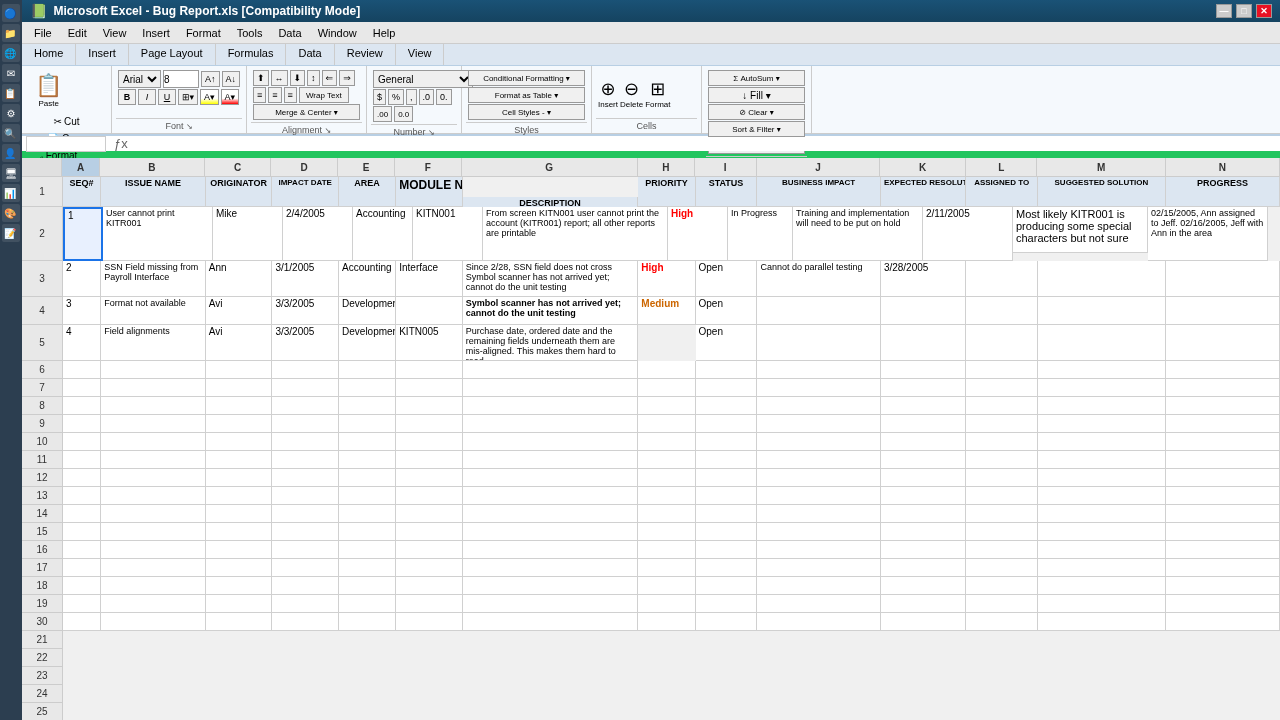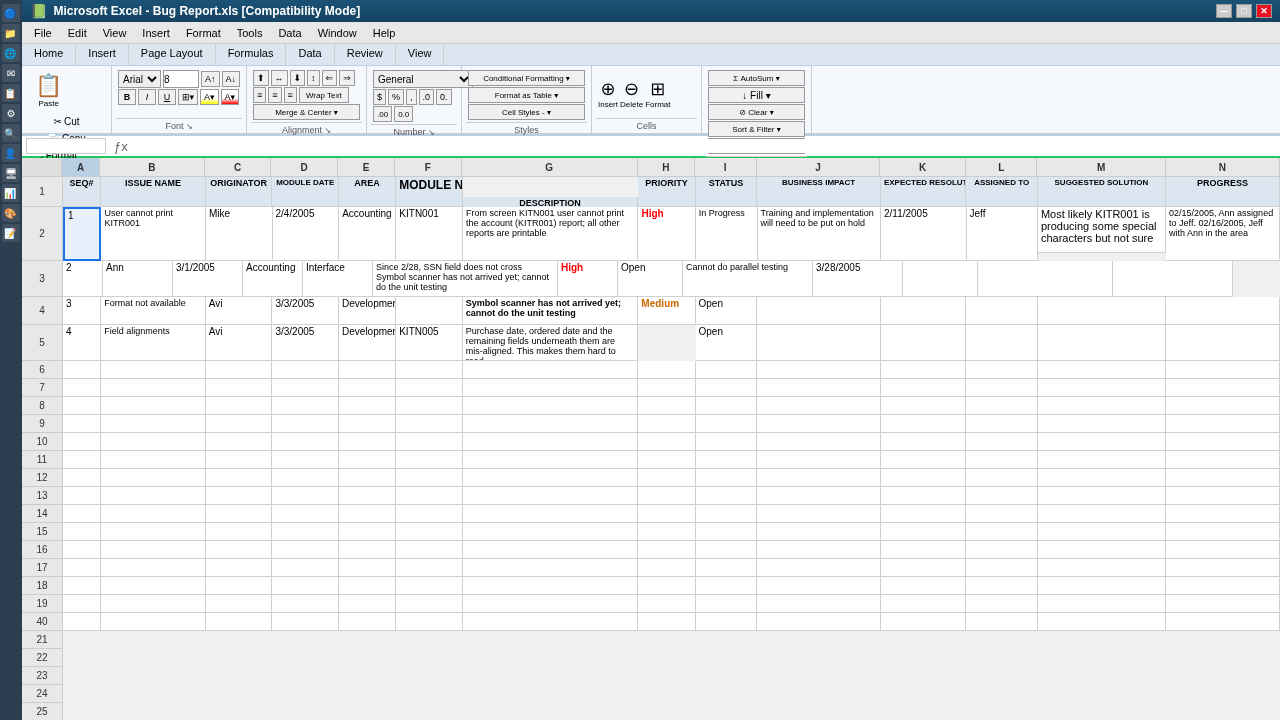--- a/index.html
+++ b/index.html
@@ -19,21 +19,21 @@
     #ribbon { background: #dce6f1; border-bottom: 2px solid #b8cfe4; }
     #ribbon-tabs { display: flex; height: 22px; border-bottom: 1px solid #b8cfe4; }
     .ribbon-tab { padding: 3px 12px; font-size: 11px; cursor: pointer; border-right: 1px solid #ccc; }
     #ribbon-content { display: flex; height: 68px; background: #f5f9fd; border-bottom: 1px solid #ccc; }
     .ribbon-group { display: flex; flex-direction: column; border-right: 1px solid #ccc; padding: 2px 4px; min-width: 60px; }
     .ribbon-group-label { font-size: 9px; text-align: center; margin-top: auto; padding-top: 2px; color: #555; border-top: 1px solid #ccc; }
     .ribbon-buttons { display: flex; align-items: center; flex-wrap: wrap; gap: 1px; flex: 1; padding: 2px; }
     .ribbon-btn { display: flex; flex-direction: column; align-items: center; justify-content: center; padding: 2px 4px; cursor: pointer; font-size: 9px; border: 1px solid transparent; min-width: 28px; }
     
     
-    #formula-bar { display: flex; align-items: center; height: 22px; background: white; border-bottom: 2px solid #22c55e; padding: 0 4px; gap: 4px; }
+    #formula-bar { display: flex; align-items: center; height: 22px; background: white; border-bottom: 7px solid #22c55e; padding: 0 4px; gap: 4px; }
     #cell-ref { width: 80px; border: 1px solid #ccc; padding: 1px 4px; font-size: 11px; text-align: center; }
     #formula-icon { font-size: 13px; color: #666; padding: 0 4px; }
     #formula-input { flex: 1; border: none; font-size: 11px; padding: 1px 4px; outline: none; }
     
     
     #spreadsheet { display: flex; flex-direction: column; overflow: hidden; }
     #col-headers { display: flex; background: #e8e8e8; border-bottom: 1px solid #ccc; }
     .corner-cell { width: 40px; min-width: 40px; height: 18px; background: #e0e0e0; border-right: 1px solid #ccc; }
     .col-header { height: 18px; display: flex; align-items: center; justify-content: center; border-right: 1px solid #ccc; font-size: 10px; font-weight: bold; color: #333; cursor: pointer; background: #e8e8e8; }
     .col-header.selected { background: #b8cfe4; }
@@ -290,36 +290,36 @@
         <div class="row-header">10</div>
         <div class="row-header">11</div>
         <div class="row-header">12</div>
         <div class="row-header">13</div>
         <div class="row-header">14</div>
         <div class="row-header">15</div>
         <div class="row-header">16</div>
         <div class="row-header">17</div>
         <div class="row-header">18</div>
         <div class="row-header">19</div>
-        <div class="row-header">40</div>
+        <div class="row-header">30</div>
         <div class="row-header">21</div>
         <div class="row-header">22</div>
         <div class="row-header">23</div>
         <div class="row-header">24</div>
         <div class="row-header">25</div>
       </div>
 
       <div id="grid-container">
         <div id="grid">
 
           <div class="grid-row" style="height:30px;">
             <div class="grid-cell header-cell" style="width:40px; height:30px;">SEQ#</div>
             <div class="grid-cell header-cell" style="width:110px; height:30px;">ISSUE NAME</div>
             <div class="grid-cell header-cell" style="width:70px; height:30px;">ORIGINATOR</div>
-            <div class="grid-cell header-cell" style="width:70px; height:30px; font-size:8px;">MODULE DATE</div>
+            <div class="grid-cell header-cell" style="width:70px; height:30px; font-size:8px;">IMPACT DATE</div>
             <div class="grid-cell header-cell" style="width:60px; height:30px;">AREA</div>
             <div class="grid-cell header-cell" style="width:70px; height:30px; font-size:12px;">MODULE NAME</div>
             <div class="grid-cell header-cell" style="width:185px; height:30px;margin-top:20px;">DESCRIPTION</div>
             <div class="grid-cell header-cell" style="width:60px; height:30px;">PRIORITY</div>
             <div class="grid-cell header-cell" style="width:65px; height:30px;">STATUS</div>
             <div class="grid-cell header-cell" style="width:130px; height:30px; font-size:8px;">BUSINESS IMPACT</div>
             <div class="grid-cell header-cell" style="width:90px; height:30px; font-size:8px;">EXPECTED RESOLUTION DATE</div>
             <div class="grid-cell header-cell" style="width:75px; height:30px; font-size:8px;">ASSIGNED TO</div>
             <div class="grid-cell header-cell" style="width:135px; height:30px; font-size:8px;">SUGGESTED SOLUTION</div>
             <div class="grid-cell header-cell" style="width:120px; height:30px;">PROGRESS</div>
@@ -330,27 +330,27 @@
             <div class="grid-cell" style="width:110px; height:54px; font-size:9px; white-space:pre-wrap;">User cannot print KITR001</div>
             <div class="grid-cell" style="width:70px; height:54px;">Mike</div>
             <div class="grid-cell" style="width:70px; height:54px;">2/4/2005</div>
             <div class="grid-cell" style="width:60px; height:54px;">Accounting</div>
             <div class="grid-cell" style="width:70px; height:54px;">KITN001</div>
             <div class="grid-cell" style="width:185px; height:54px; font-size:9px; white-space:pre-wrap;">From screen KITN001 user cannot print the account (KITR001) report; all other reports are printable</div>
             <div class="grid-cell" style="width:60px; height:54px;"><span class="high">High</span></div>
             <div class="grid-cell" style="width:65px; height:54px; font-size:9px;">In Progress</div>
             <div class="grid-cell" style="width:130px; height:54px; font-size:9px; white-space:pre-wrap;">Training and implementation will need to be put on hold</div>
             <div class="grid-cell" style="width:90px; height:54px;">2/11/2005</div>
-            <div class="grid-cell" style="width:75px; height:54px;">Jeff</div>
             <div class="grid-cell" style="width:135px; height:46px; font-size:11px; white-space:pre-wrap;">Most likely KITR001 is producing some special characters but not sure</div>
             <div class="grid-cell" style="width:120px; height:54px; font-size:9px; white-space:pre-wrap;">02/15/2005, Ann assigned to Jeff. 02/16/2005, Jeff with Ann in the area</div>
           </div>
 
           <div class="grid-row" style="height:36px;">
             <div class="grid-cell" style="width:40px; height:36px;">2</div>
+            <div class="grid-cell" style="width:110px; height:36px; font-size:9px; white-space:pre-wrap;">SSN Field missing from Payroll Interface</div>
             <div class="grid-cell" style="width:70px; height:36px;">Ann</div>
             <div class="grid-cell" style="width:70px; height:36px;">3/1/2005</div>
             <div class="grid-cell" style="width:60px; height:36px;">Accounting</div>
             <div class="grid-cell" style="width:70px; height:36px;">Interface</div>
             <div class="grid-cell" style="width:185px; height:36px; font-size:9px; white-space:pre-wrap;">Since 2/28, SSN field does not cross Symbol scanner has not arrived yet; cannot do the unit testing</div>
             <div class="grid-cell" style="width:60px; height:36px;"><span class="high">High</span></div>
             <div class="grid-cell" style="width:65px; height:36px;">Open</div>
             <div class="grid-cell" style="width:130px; height:36px; font-size:9px; white-space:pre-wrap;">Cannot do parallel testing</div>
             <div class="grid-cell" style="width:90px; height:36px;">3/28/2005</div>
             <div class="grid-cell" style="width:75px; height:36px;"></div>

